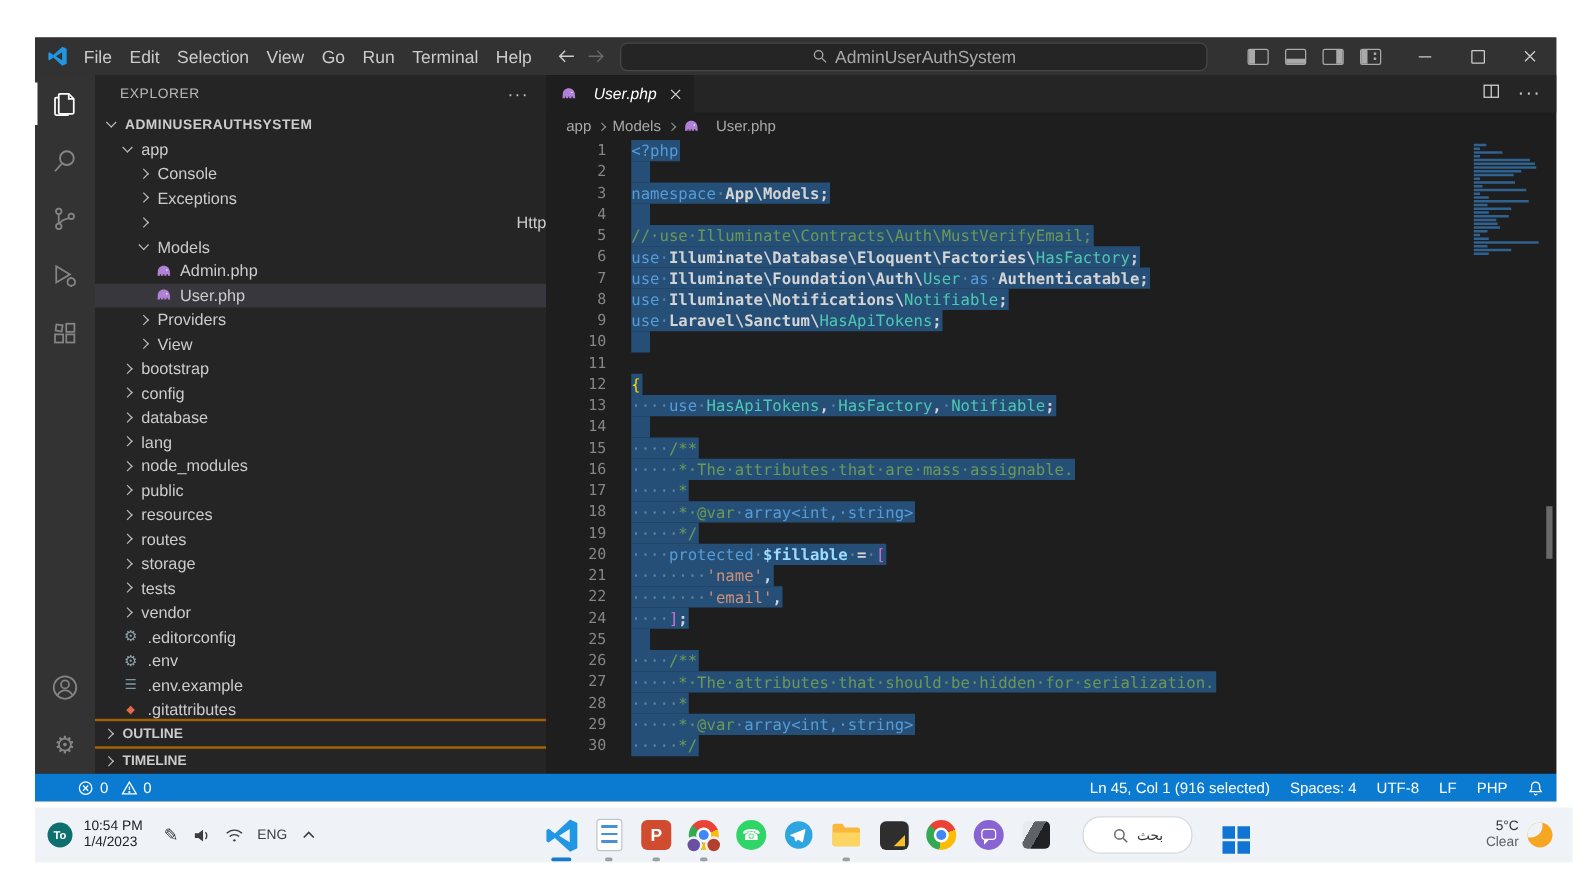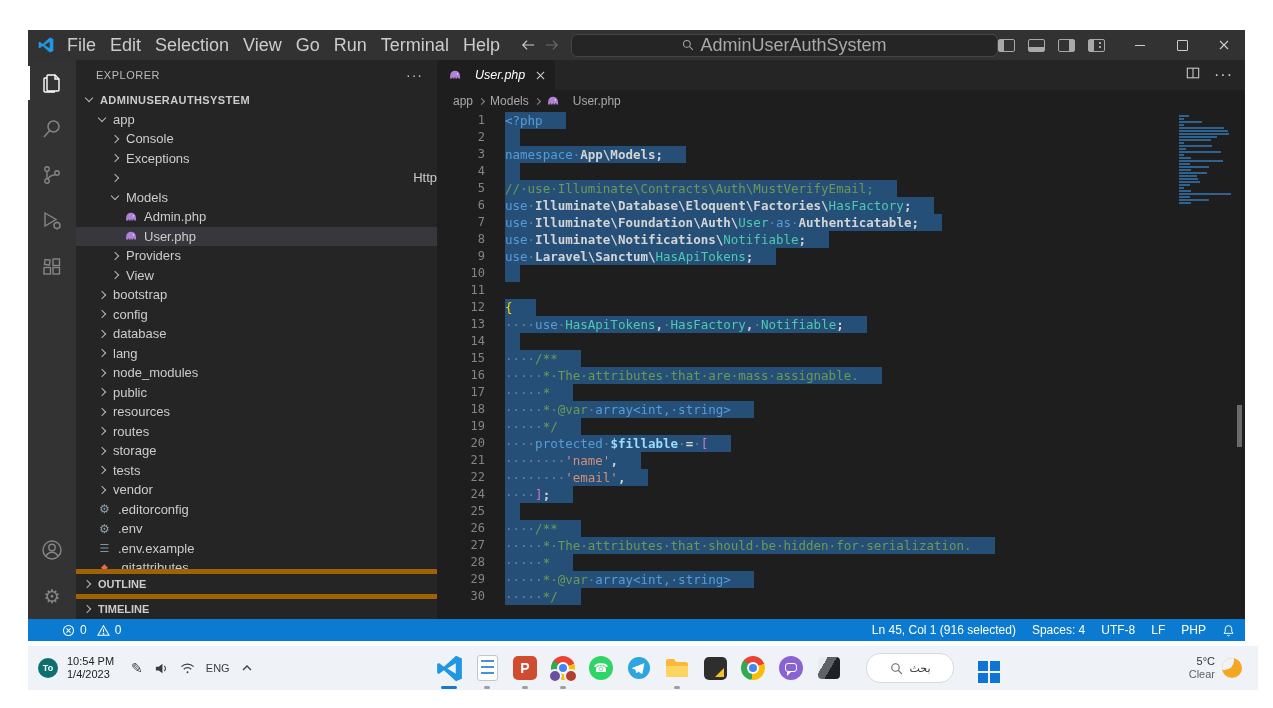--- a/index.html
+++ b/index.html
@@ -5,21 +5,21 @@
   html,body{margin:0;padding:0;background:#ffffff;}
   .stage{position:relative;width:1273px;height:708px;background:#ffffff;overflow:hidden;
          font-family:"Liberation Sans", sans-serif;}
 
   
   .vswin{position:absolute;left:28px;top:30px;width:1217px;height:611px;background:#1e1e1e;
          display:flex;flex-direction:column;}
 
   
   .titlebar{height:30px;background:#323233;display:flex;align-items:center;color:#cccccc;
-            font-size:18px;flex-shrink:0;}
+            font-size:14px;flex-shrink:0;}
   .vslogo{margin:0 6px 0 10px;display:flex;align-items:center;}
   .menu-item{padding:0 7px;cursor:default;}
   .nav-arrows{display:flex;align-items:center;gap:10px;margin-left:14px;}
   .tb-search{width:468px;height:21px;margin-left:12px;background:#252526;border:1px solid #464647;
              border-radius:6px;display:flex;align-items:center;justify-content:center;gap:6px;color:#a9a9a9;}
   .tb-right{margin-left:auto;display:flex;align-items:center;gap:0;}
   .lo-wrap{display:flex;align-items:center;gap:13px;margin-right:14px;}
   .lo{width:15px;height:11px;border:1px solid #a9a9a9;border-radius:2px;position:relative;}
   .lo-left::before{content:"";position:absolute;left:0;top:0;bottom:0;width:5px;background:#a9a9a9;}
   .lo-bottom::before{content:"";position:absolute;left:0;right:0;bottom:0;height:4px;background:#a9a9a9;}
@@ -51,39 +51,39 @@
   .tree-row{height:19.5px;display:flex;align-items:center;white-space:nowrap;cursor:default;}
   .tree-row.selected{background:#37373d;}
   .tree-row.root .tree-label{font-weight:bold;font-size:11px;letter-spacing:.4px;color:#cccccc;}
   .chev{width:5px;height:5px;border-right:1.2px solid #b8b8b8;border-bottom:1.2px solid #b8b8b8;
         transform:rotate(-45deg);margin:0 8px 0 2px;flex-shrink:0;}
   .chev.down{transform:rotate(45deg);margin-top:-3px;}
   .ficon{width:15px;margin-right:6px;display:inline-flex;justify-content:center;flex-shrink:0;font-size:11px;line-height:1;}
   .ficon.gear{color:#8fa1ab;font-size:12px;}
   .ficon.list{color:#7e96a5;}
   .ficon.git{color:#e8694a;font-size:9px;}
-  .sb-section{height:20px;display:flex;align-items:center;border-top:5px solid #a16207;
+  .sb-section{height:20px;display:flex;align-items:center;border-top:2px solid #a16207;
               font-size:11px;font-weight:bold;color:#cccccc;padding-left:6px;flex-shrink:0;}
 
   
   .editor{flex:1;display:flex;flex-direction:column;background:#1e1e1e;min-width:0;}
   .tabbar{height:30px;background:#252526;display:flex;align-items:center;flex-shrink:0;}
   .tab{height:30px;background:#1e1e1e;display:flex;align-items:center;gap:7px;padding:0 10px;
        color:#ffffff;font-size:12.5px;font-style:italic;}
   .tab-close{color:#cccccc;display:flex;align-items:center;margin-left:4px;}
   .tab-actions{margin-left:auto;display:flex;align-items:center;gap:14px;color:#cccccc;padding-right:12px;}
   .breadcrumb{height:22px;display:flex;align-items:center;gap:6px;color:#a9a9a9;font-size:12px;
               padding-left:16px;flex-shrink:0;}
   .bc-sep{width:4px;height:4px;border-right:1px solid #8a8a8a;border-bottom:1px solid #8a8a8a;
           transform:rotate(-45deg);}
   .code{flex:1;position:relative;overflow:hidden;font-family:"DejaVu Sans Mono", monospace;
         font-size:12.5px;line-height:17px;}
   .line{display:flex;height:17px;white-space:pre;}
   .ln{width:48px;text-align:right;color:#858585;padding-right:20px;flex-shrink:0;font-size:12px;}
-  .sel{background:#264f78;display:inline-block;padding-right:23px;height:17px;}
+  .sel{background:#264f78;display:inline-block;padding-right:1px;height:17px;}
   .sel.empty{width:15px;padding-right:0;}
   .tok-kw{color:#569cd6;}
   .tok-type{color:#4ec9b0;}
   .tok-plain{color:#d4d4d4;font-weight:bold;}
   .tok-comment{color:#6a9955;}
   .tok-str{color:#ce9178;}
   .tok-var{color:#9cdcfe;font-weight:bold;}
   .tok-br1{color:#ffd700;}
   .tok-br2{color:#d670d6;}
   .tok-ws{color:rgba(200,215,230,0.38);}

